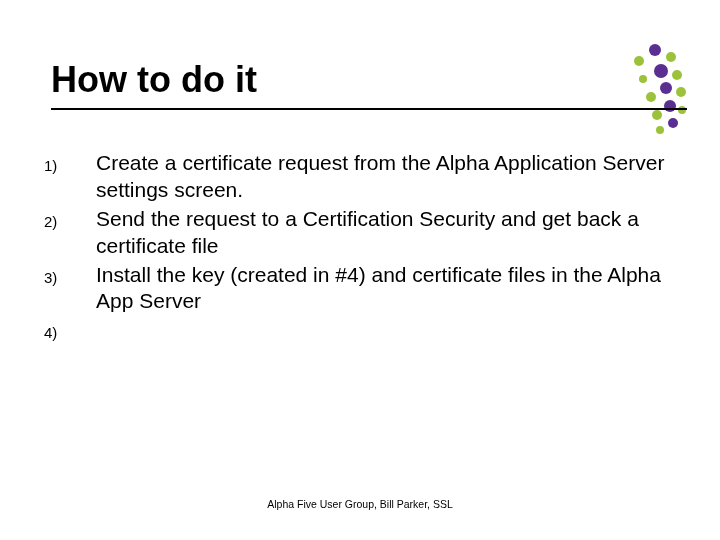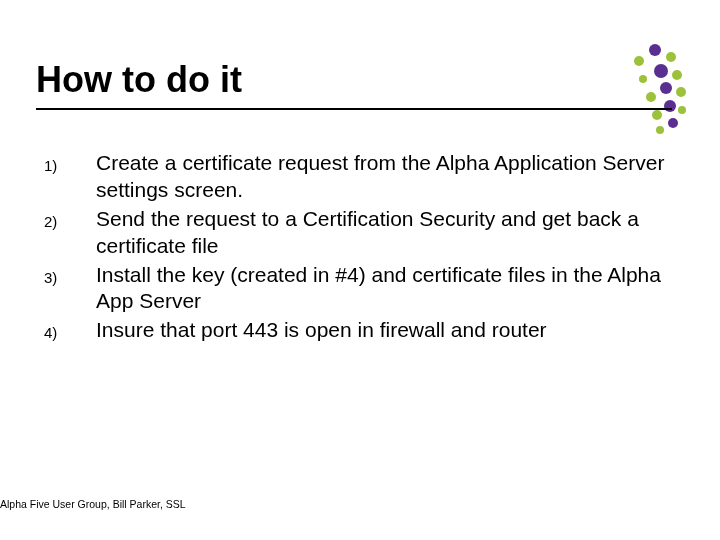--- a/index.html
+++ b/index.html
@@ -14,21 +14,21 @@
     overflow: hidden;
   }
   .slide {
     position: relative;
     width: 720px;
     height: 540px;
     box-sizing: border-box;
   }
   .title-wrap {
     position: absolute;
-    left: 36px;
+    left: 51px;
     top: 60px;
     right: 42px;
   }
   .title {
     font-size: 36px;
     font-weight: bold;
     margin: 0 0 8px 0;
     line-height: 1.1;
   }
   .title-underline {
@@ -73,21 +73,21 @@
   }
   .step-text {
     font-size: 21px;
     line-height: 1.28;
   }
   .footer {
     position: absolute;
     bottom: 28px;
     left: 0;
     right: 0;
-    text-align: left;
+    text-align: center;
     font-size: 10.5px;
     line-height: 1.3;
   }
 </style>
 </head>
 <body>
 
 <div class="slide">
 
   <div class="decor" id="decor">
@@ -121,21 +121,20 @@
         <li>
           <span class="num">2)</span>
           <span class="step-text">Send the request to a Certification Security and get back a certificate file</span>
         </li>
         <li>
           <span class="num">3)</span>
           <span class="step-text">Install the key (created in #4) and certificate files in the Alpha App Server</span>
         </li>
         <li>
           <span class="num">4)</span>
-          <span class="step-text">Insure that port 443 is open in firewall and router</span>
         </li>
       </ol>
   </div>
 
   <div class="footer">
     <div>Alpha Five User Group, Bill Parker, SSL</div>
   </div>
 
 </div>
 

